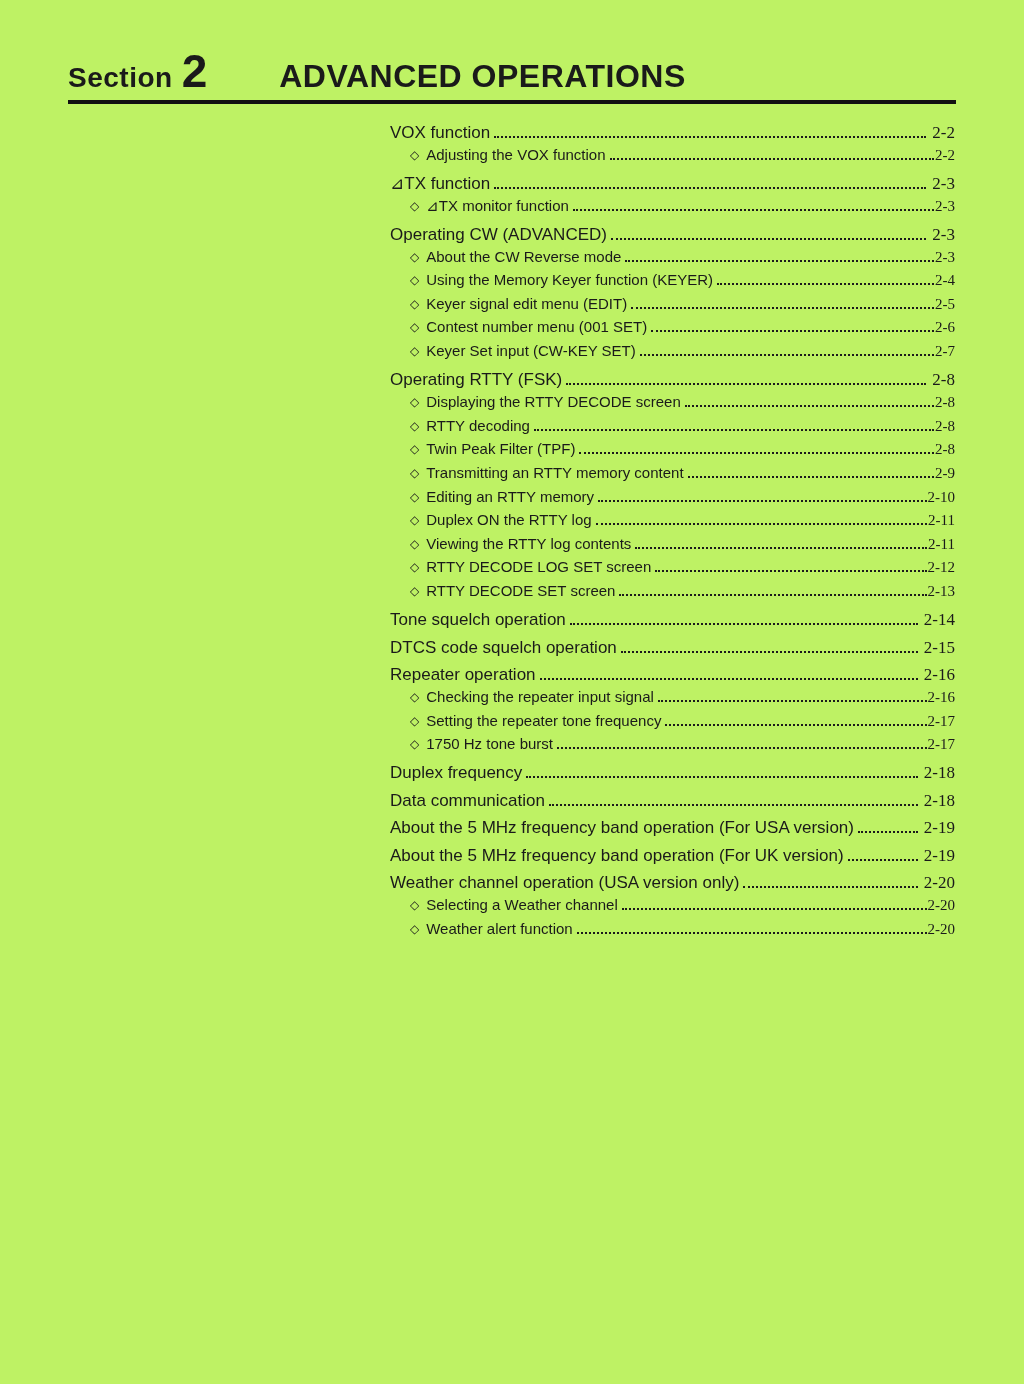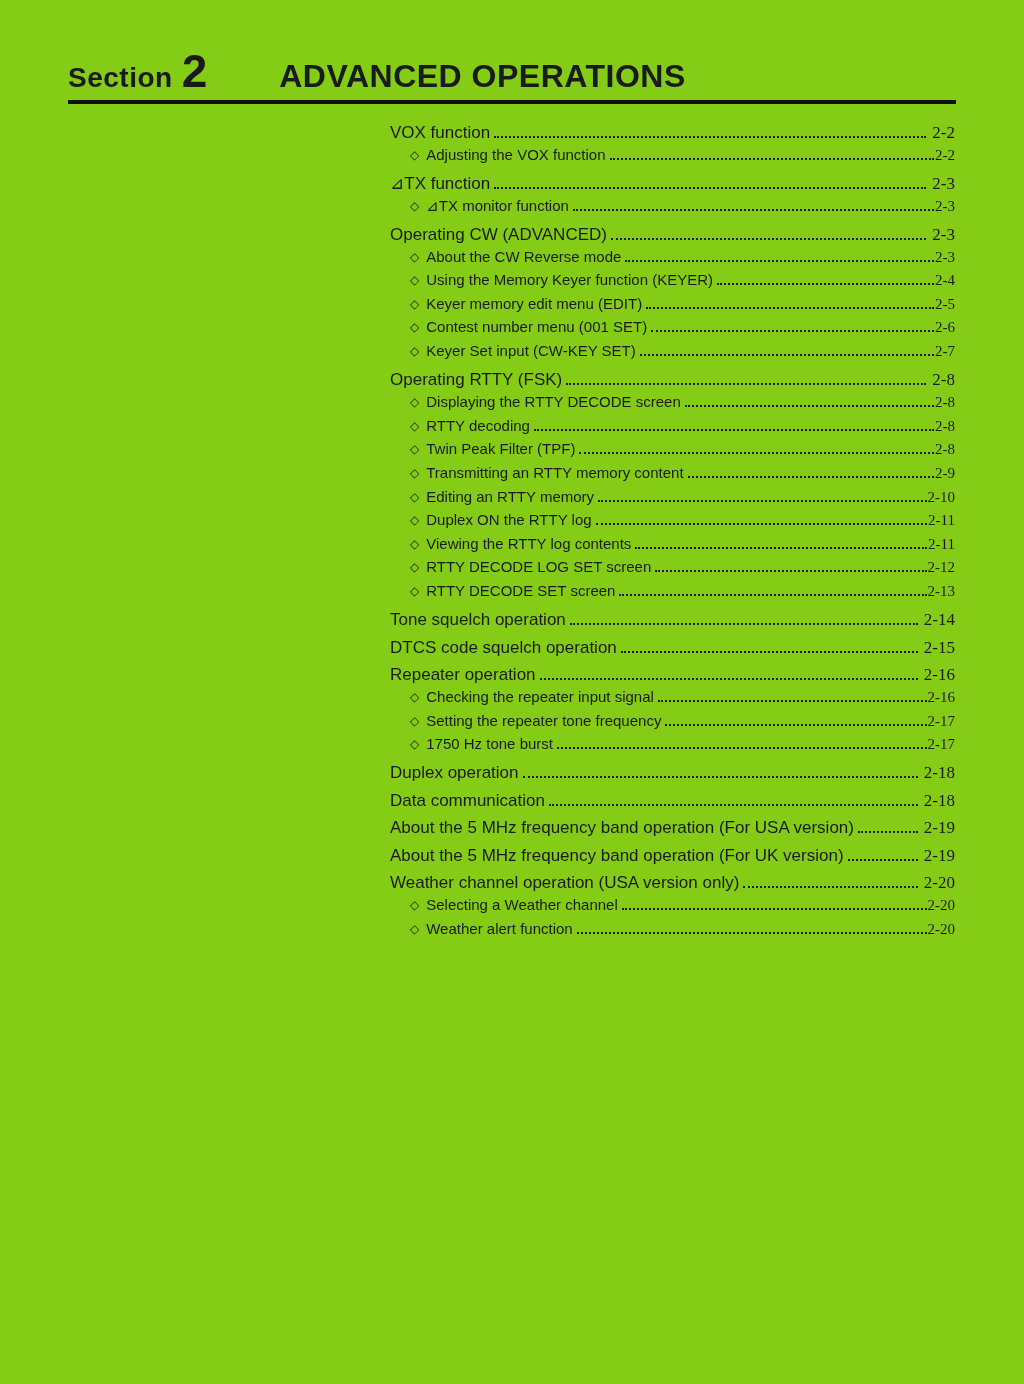--- a/index.html
+++ b/index.html
@@ -4,21 +4,21 @@
 <style>
   html, body {
     margin: 0;
     padding: 0;
     background: #e8e8e8;
   }
   .page {
     position: relative;
     width: 1024px;
     height: 1384px;
-    background: #84cc16;
+    background: #bef264;
     color: #1a1a1a;
     font-family: "Liberation Sans", "DejaVu Sans", sans-serif;
     overflow: hidden;
   }
   
   .header {
     position: absolute;
     left: 68px;
     top: 48px;
     width: 888px;
@@ -147,21 +147,21 @@
       <span class="toc-page">2-3</span>
     </div>
       <div class="toc-row l1">
       <span class="diamond">◇</span>
       <span class="toc-label">Using the Memory Keyer function (KEYER)</span>
       <span class="toc-leader"></span>
       <span class="toc-page">2-4</span>
     </div>
       <div class="toc-row l1">
       <span class="diamond">◇</span>
-      <span class="toc-label">Keyer memory edit menu (EDIT)</span>
+      <span class="toc-label">Keyer signal edit menu (EDIT)</span>
       <span class="toc-leader"></span>
       <span class="toc-page">2-5</span>
     </div>
       <div class="toc-row l1">
       <span class="diamond">◇</span>
       <span class="toc-label">Contest number menu (001 SET)</span>
       <span class="toc-leader"></span>
       <span class="toc-page">2-6</span>
     </div>
       <div class="toc-row l1">
@@ -261,21 +261,21 @@
       <span class="toc-page">2-17</span>
     </div>
       <div class="toc-row l1">
       <span class="diamond">◇</span>
       <span class="toc-label">1750 Hz tone burst</span>
       <span class="toc-leader"></span>
       <span class="toc-page">2-17</span>
     </div>
       <div class="toc-row l0">
 
-      <span class="toc-label">Duplex operation</span>
+      <span class="toc-label">Duplex frequency</span>
       <span class="toc-leader"></span>
       <span class="toc-page">2-18</span>
     </div>
       <div class="toc-row l0">
 
       <span class="toc-label">Data communication</span>
       <span class="toc-leader"></span>
       <span class="toc-page">2-18</span>
     </div>
       <div class="toc-row l0">

